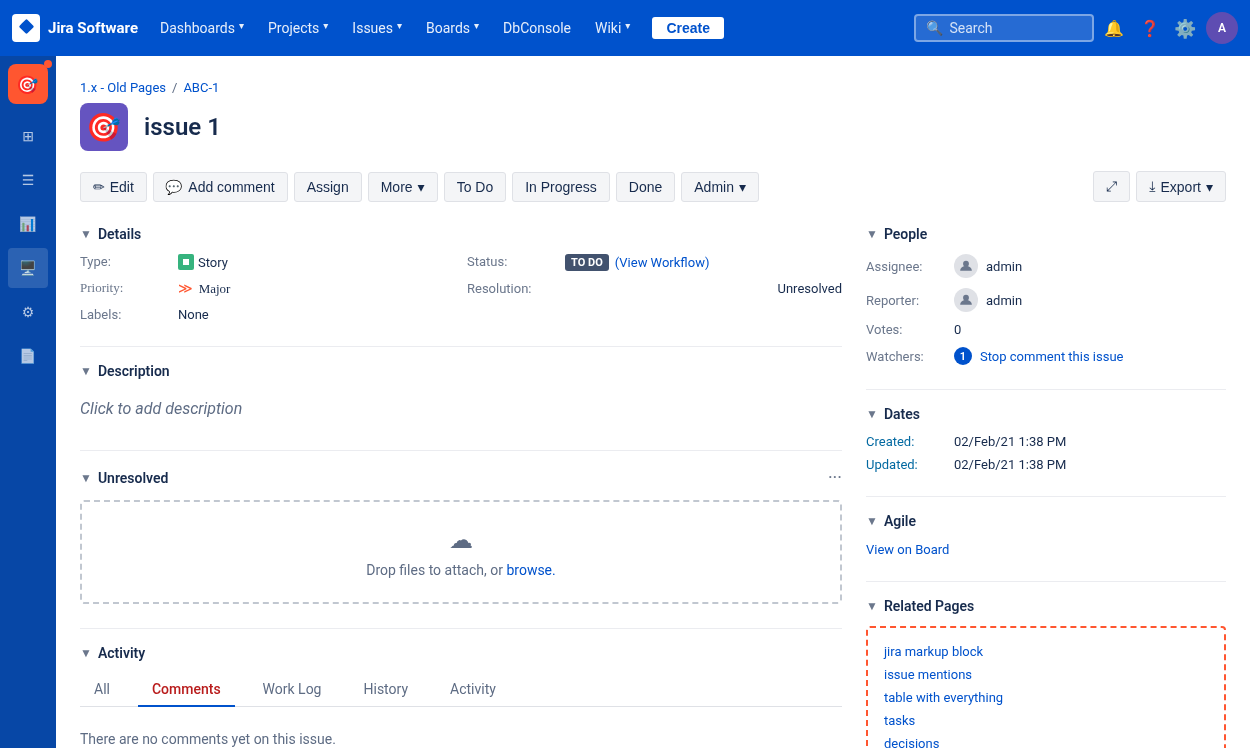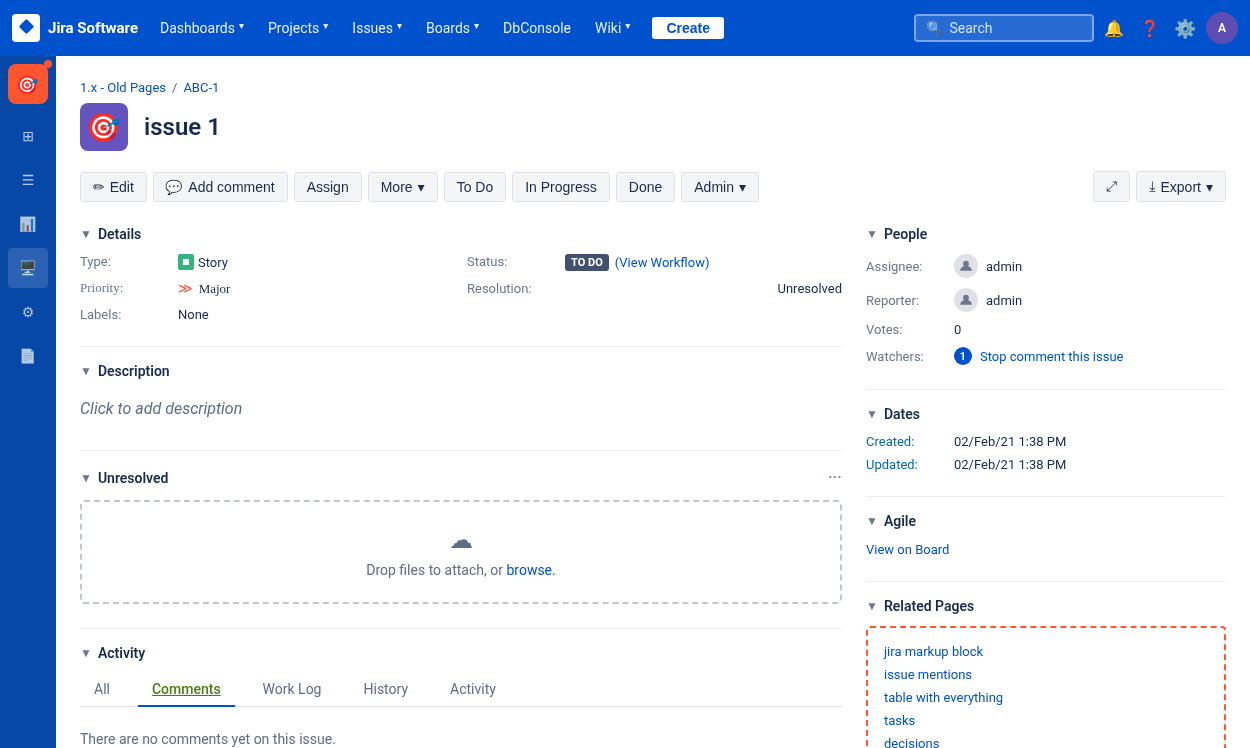--- a/index.html
+++ b/index.html
@@ -73,21 +73,21 @@
     
     .attachments-header { display: flex; align-items: center; justify-content: space-between; margin-bottom: 12px; }
     .attachments-menu { cursor: pointer; color: #6b778c; font-size: 18px; }
     .drop-zone { border: 2px dashed #c1c7d0; border-radius: 4px; padding: 24px; text-align: center; color: #5e6c84; font-size: 14px; }
     .drop-zone-icon { font-size: 24px; margin-bottom: 8px; }
     .drop-zone a { color: #0052cc; text-decoration: none; }
 
     
     .activity-tabs { display: flex; gap: 14px; border-bottom: 1px solid #dfe1e6; margin-bottom: 16px; }
     .activity-tab { padding: 8px 14px; cursor: pointer; color: #5e6c84; font-size: 14px; border-bottom: 2px solid transparent; margin-bottom: -1px; }
-    .activity-tab.active { color: #4d7c0f; border-bottom-color: #0052cc; font-weight: 500; text-decoration: underline; }
+    .activity-tab.active { color: #b91c1c; border-bottom-color: #0052cc; font-weight: 500; }
     .no-comments { color: #5e6c84; font-size: 14px; padding: 8px 0 16px; }
 
     
     .people-row { display: flex; align-items: center; gap: 8px; margin-bottom: 10px; }
     .people-label { color: #6b778c; font-size: 13px; min-width: 80px; }
     .people-avatar { width: 24px; height: 24px; border-radius: 50%; background: #dfe1e6; display: flex; align-items: center; justify-content: center; }
     .people-avatar svg { width: 14px; height: 14px; fill: #6b778c; }
     .people-value { font-size: 13px; color: #172b4d; }
     .votes-row { display: flex; align-items: center; gap: 8px; margin-bottom: 10px; }
     .votes-label { color: #6b778c; font-size: 13px; min-width: 80px; }

